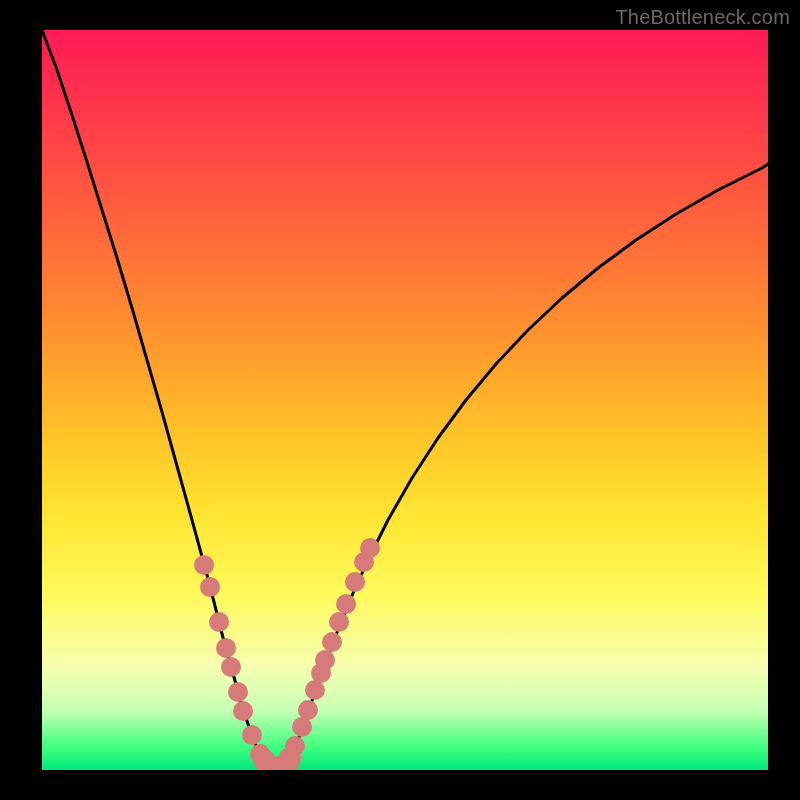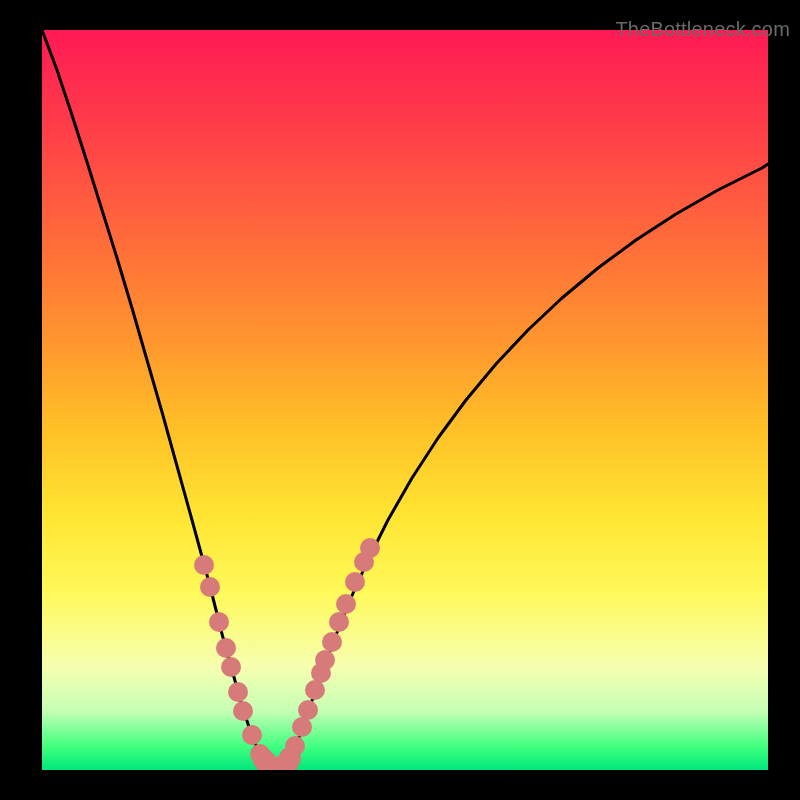--- a/index.html
+++ b/index.html
@@ -41,21 +41,20 @@
     );
   }
   .watermark {
     position: absolute;
     top: 6px;
     right: 10px;
     font: 20px Arial, Helvetica, sans-serif;
     color: #6a6a6a;
     letter-spacing: 0.2px;
     user-select: none;
-    margin-top: 12px;
   }
   svg {
     position: absolute;
     left: 0;
     top: 0;
   }
 </style>
 </head>
 <body>
 

